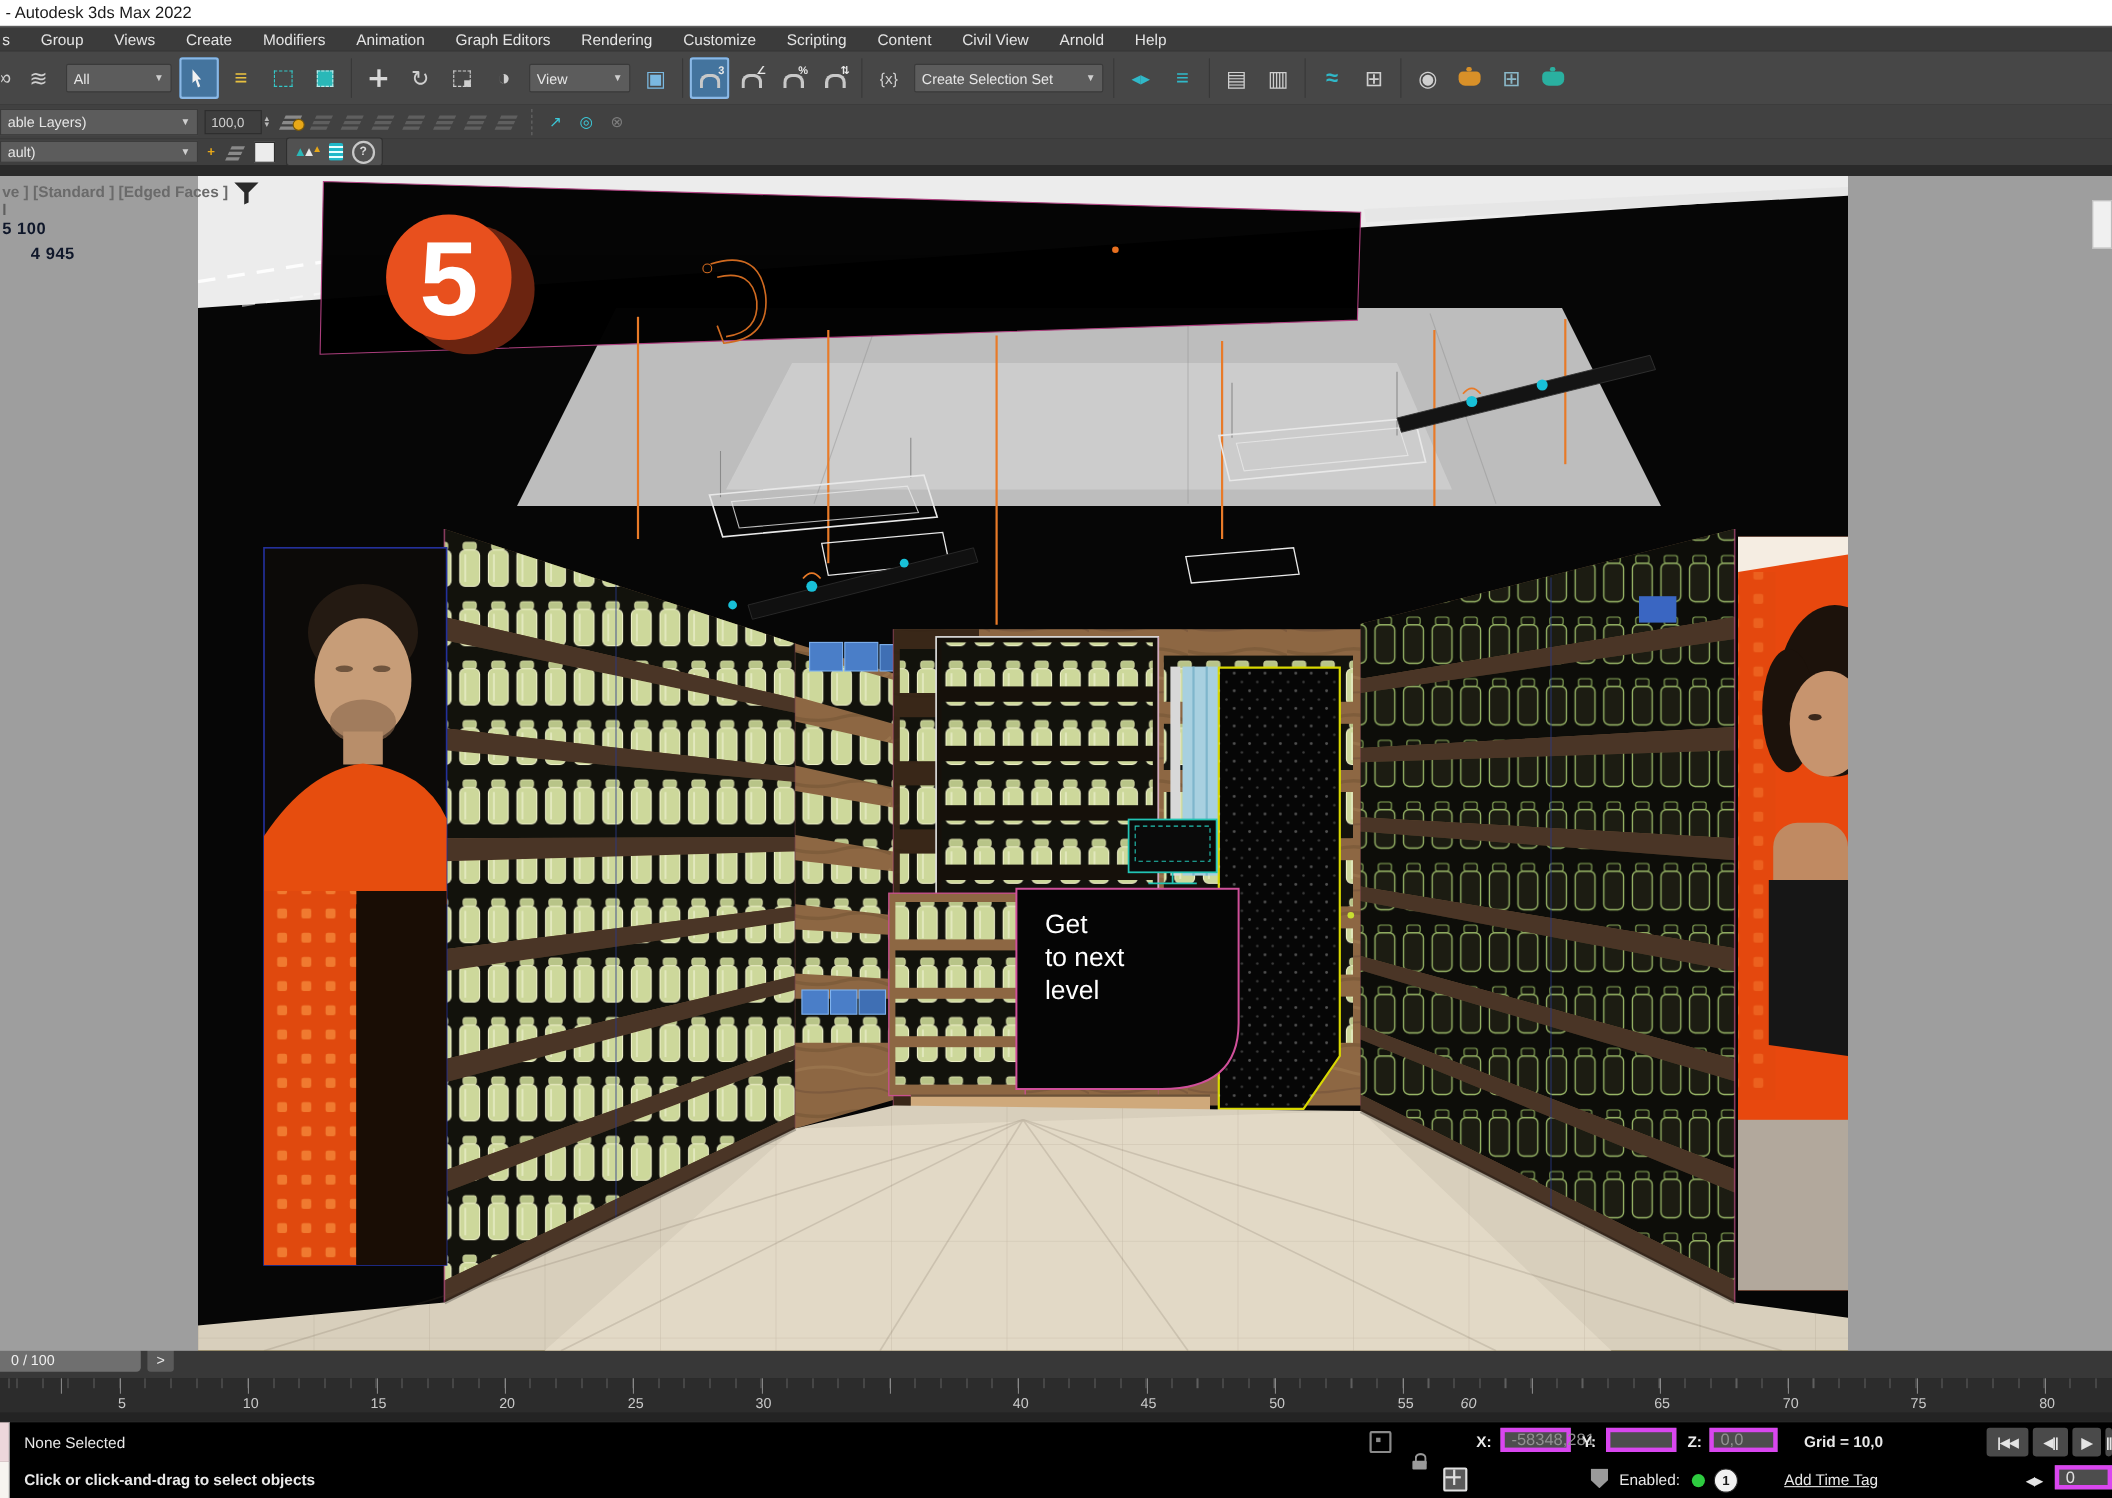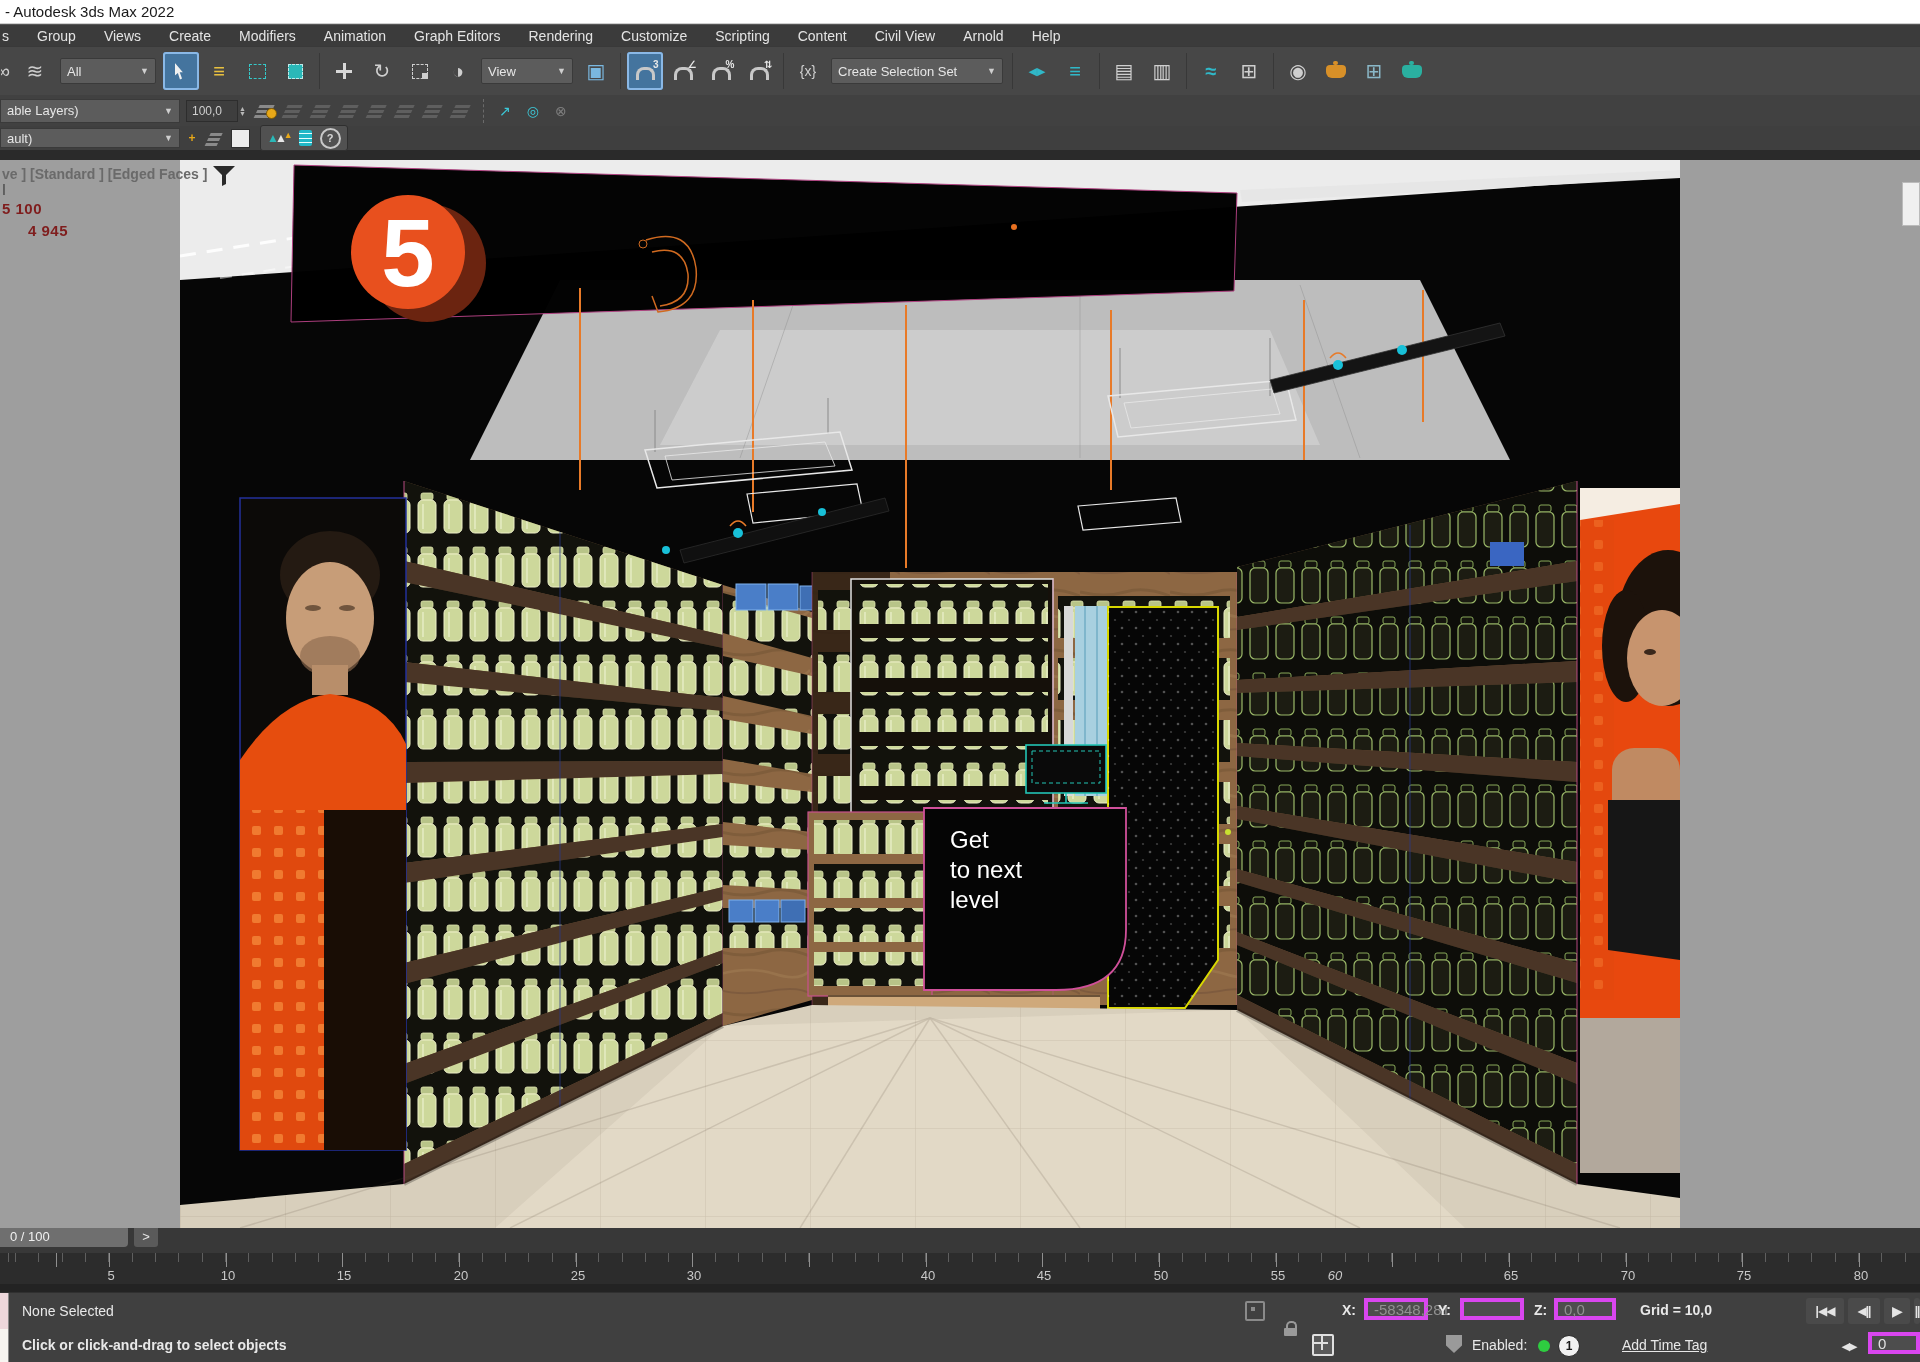--- a/index.html
+++ b/index.html
@@ -66,37 +66,37 @@
   .spinarrows span{font-size:7px;color:#b8b8b8;line-height:5px;}
   
   .workspace{left:0;top:160px;width:1920px;height:1068px;background:#9e9e9e;}
   .vp-strip-left{left:0;top:0;width:180px;height:1068px;background:#9e9e9e;z-index:3;}
   .vp-strip-right{left:1680px;top:0;width:240px;height:1068px;background:#9e9e9e;z-index:3;}
   .viewport{left:180px;top:0;width:1500px;height:1068px;z-index:1;background:#060606;
             box-shadow:inset 0 0 0 2px #d9b30b;}
   .viewport svg{position:absolute;left:0;top:0;}
   .vp-label{left:2px;top:6px;color:#6a6a6a;font-size:14px;font-weight:bold;white-space:nowrap;z-index:4;}
   .vp-stat0{left:2px;top:22px;color:#5f5f5f;font-size:14px;font-weight:bold;z-index:4;}
-  .vp-stat{color:#7f1d1d;font-size:15px;font-weight:bold;z-index:4;letter-spacing:.5px;}
+  .vp-stat{color:#0f172a;font-size:15px;font-weight:bold;z-index:4;letter-spacing:.5px;}
   .funnel{left:212px;top:5px;z-index:4;width:24px;height:22px;z-index:4;}
   
   .trackrow{left:0;top:1218px;width:1920px;height:35px;background:#383838;border-top:1px solid #2a2a2a;box-sizing:border-box;}
   .timeslider{left:0;top:6px;width:128px;height:22px;background:#6f6f6f;border-radius:0 4px 4px 0;color:#f0f0f0;
               font-size:13px;display:flex;align-items:center;padding-left:10px;box-sizing:border-box;}
   .nextbtn{left:134px;top:6px;width:24px;height:22px;background:#5a5a5a;border-radius:3px;color:#e8e8e8;
            font-size:13px;display:flex;align-items:center;justify-content:center;}
   .ruler{left:0;top:1253px;width:1920px;height:39px;background:#2c2c2c;}
   .ticks-minor{left:0;top:0;width:1920px;height:9px;
       background:repeating-linear-gradient(90deg,#5f5f5f 0 1px,transparent 1px 23.33px);background-position:15px 0;}
   .ticks-major{left:0;top:0;width:1920px;height:14px;
       background:repeating-linear-gradient(90deg,#8f8f8f 0 1px,transparent 1px 116.67px);background-position:109px 0;}
   .rnum{top:15px;width:28px;text-align:center;color:#c9c9c9;font-size:13px;}
   .ruler-base{left:0;top:31px;width:1920px;height:8px;background:#232323;}
   
-  .statusbar{left:0;top:1292px;width:1920px;height:70px;background:#404040;border-top:1px solid #303030;box-sizing:border-box;}
+  .statusbar{left:0;top:1292px;width:1920px;height:70px;background:#000000;border-top:1px solid #303030;box-sizing:border-box;}
   .mini-listener{left:0;top:0;width:9px;height:70px;}
   .ml-pink{width:9px;height:36px;background:#edd7db;border-right:1px solid #8a8a8a;box-sizing:border-box;}
   .ml-white{width:9px;height:34px;background:#f7f4f0;border-right:1px solid #8a8a8a;box-sizing:border-box;}
   .sb-text{color:#e8e8e8;font-size:14px;white-space:nowrap;}
   .sb-field{height:22px;background:#4d4d4d;border:4px solid #d946ef;box-sizing:border-box;font-size:15px;
             display:flex;align-items:center;padding-left:6px;color:#919191;}
   .coordlab{color:#e8e8e8;font-size:14px;font-weight:bold;}
   .pbtn{height:26px;background:#4a4a4a;border-radius:3px;color:#e4e4e4;font-size:12px;font-weight:bold;
         display:flex;align-items:center;justify-content:center;letter-spacing:-1px;}
   .lockico{width:13px;height:15px;position:relative;}

